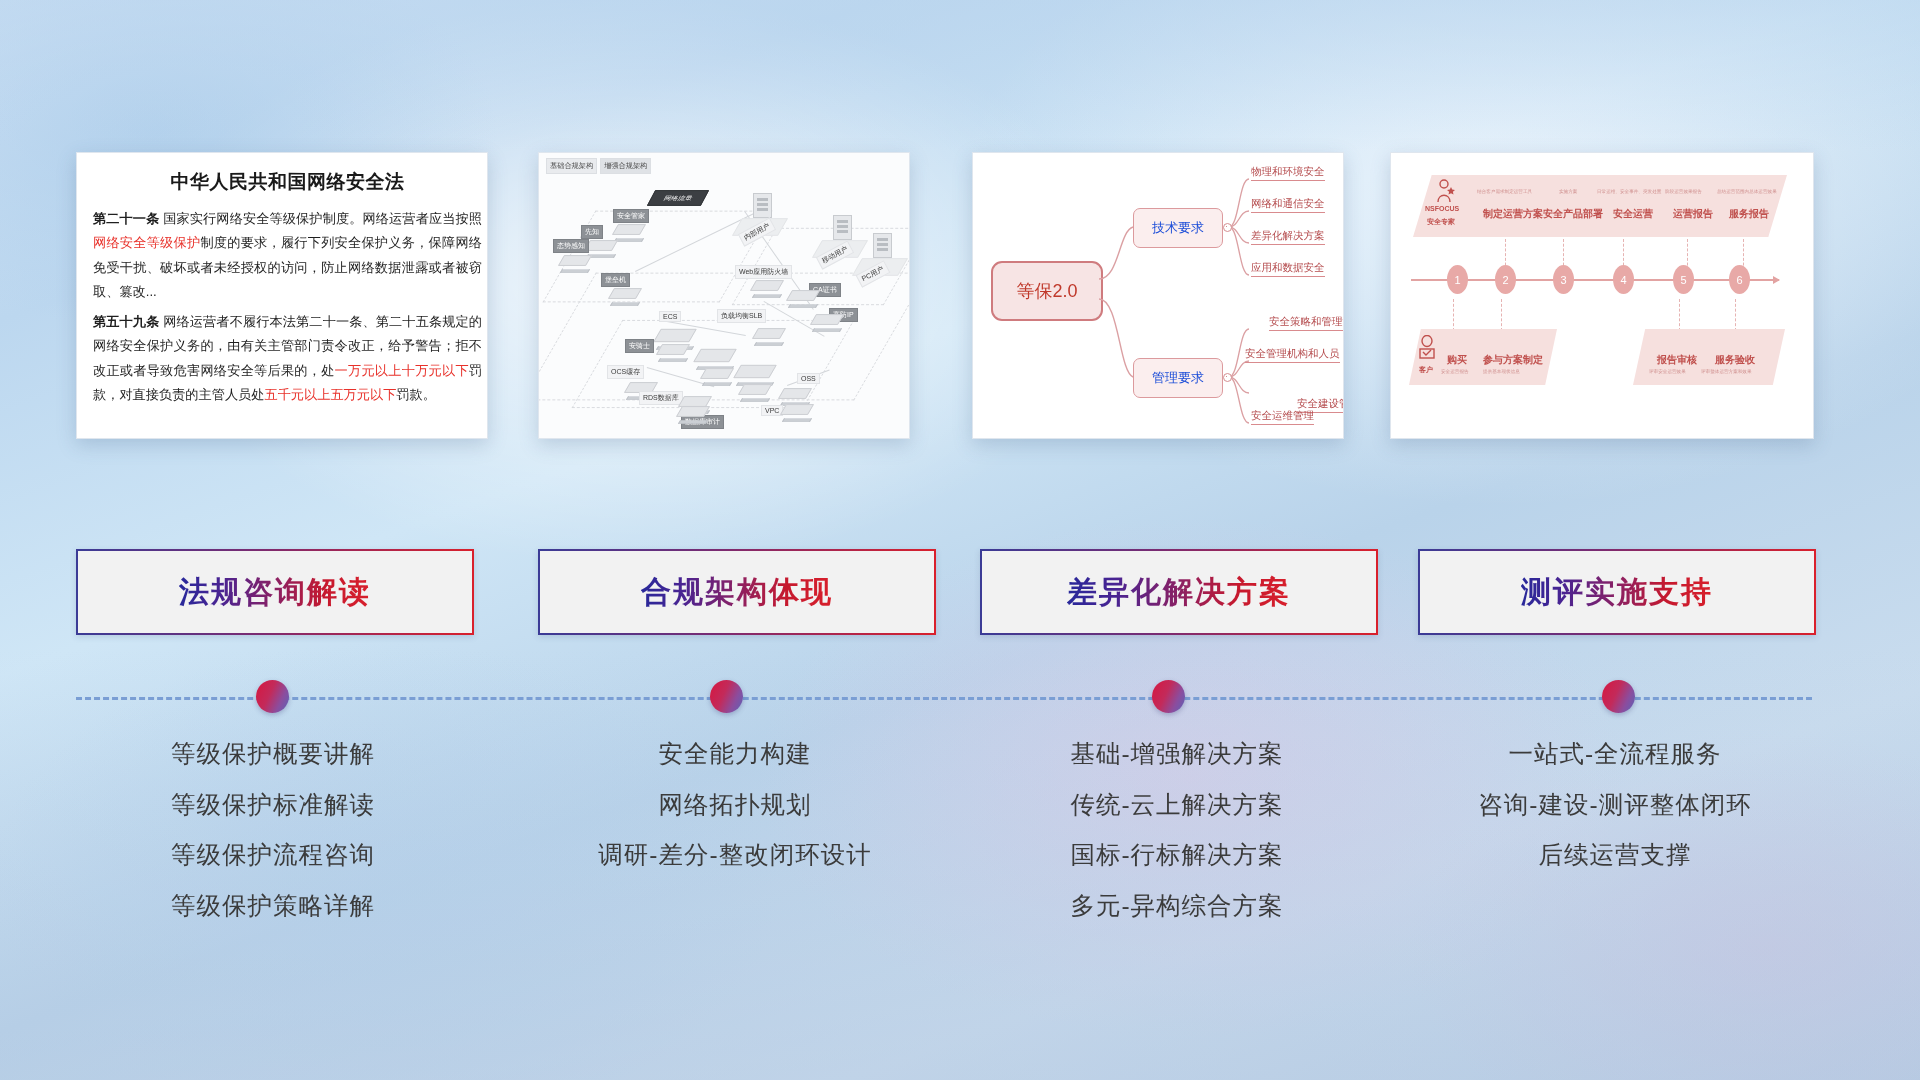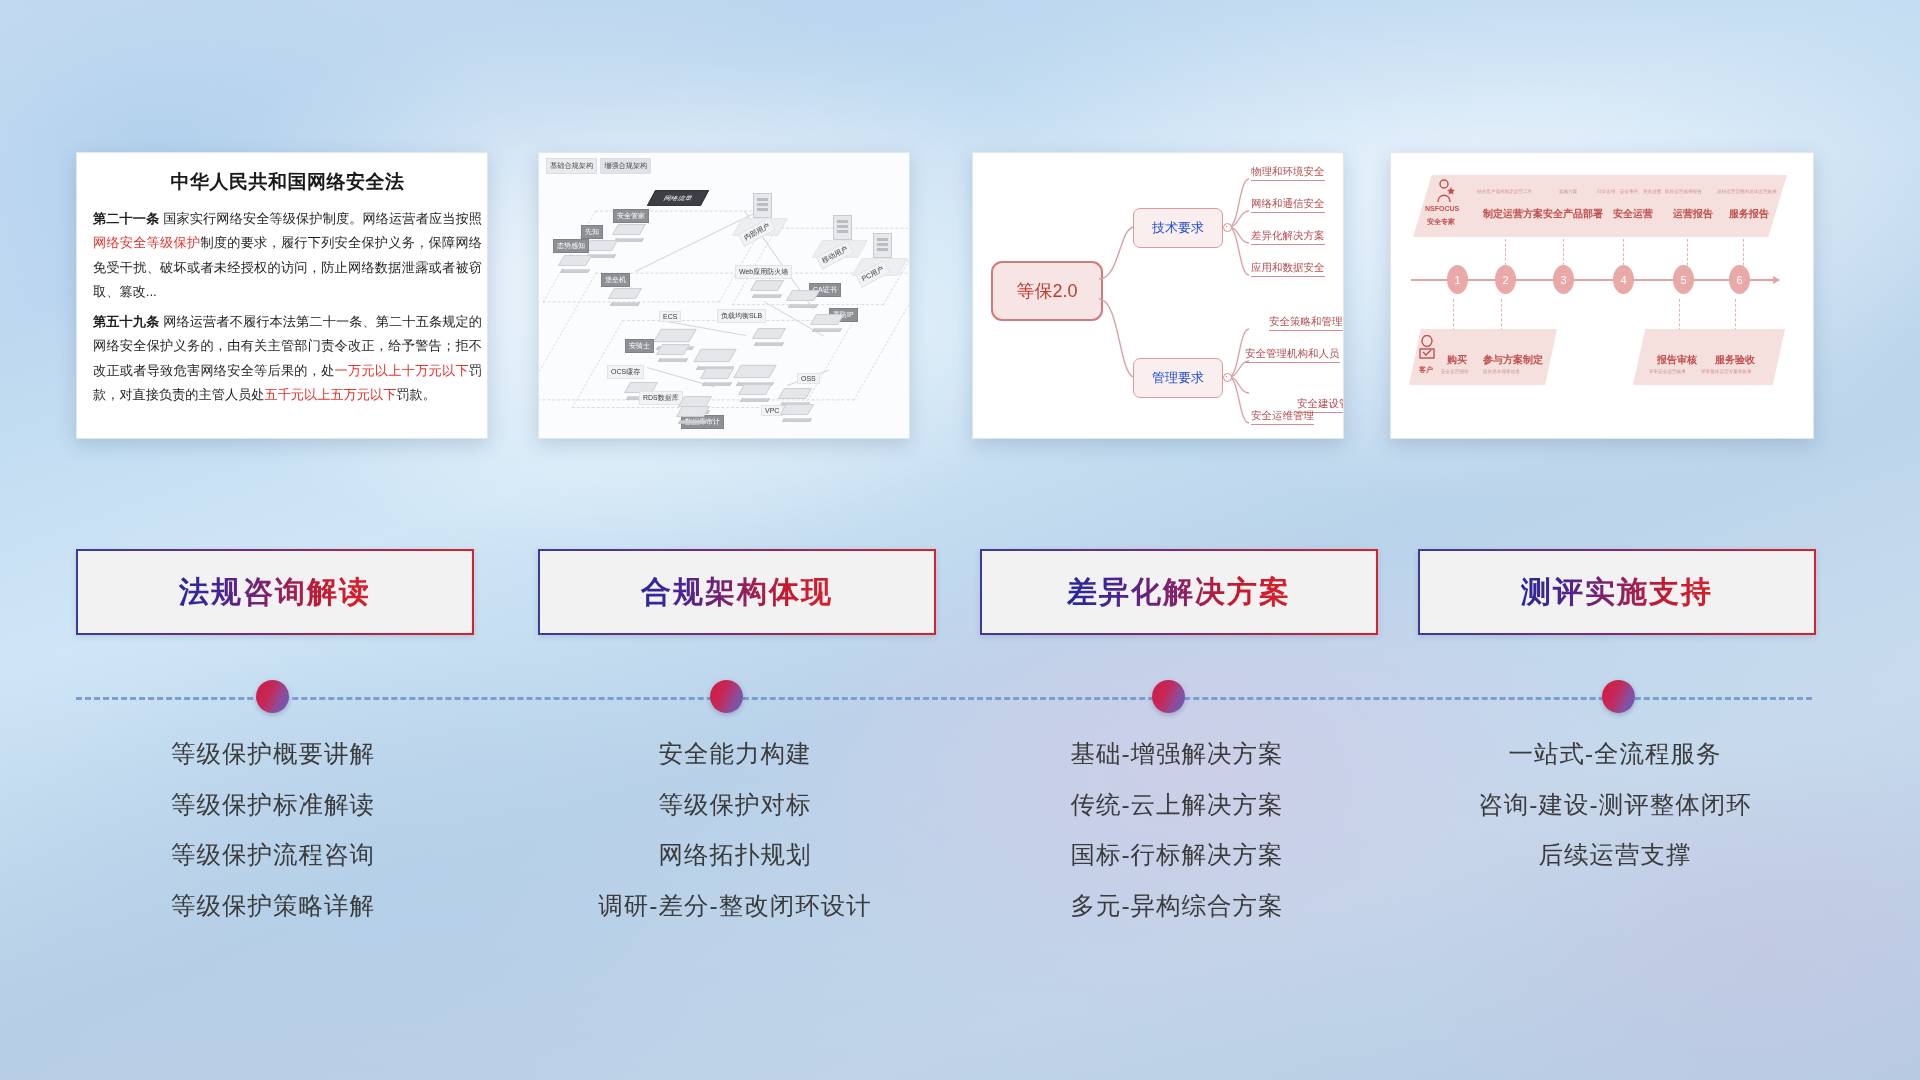--- a/index.html
+++ b/index.html
@@ -491,21 +491,20 @@
   <div class="tl-dot d4"></div>
 
   <div class="col k1">
     <div class="bullet">等级保护概要讲解</div>
     <div class="bullet">等级保护标准解读</div>
     <div class="bullet">等级保护流程咨询</div>
     <div class="bullet">等级保护策略详解</div>
   </div>
   <div class="col k2">
     <div class="bullet">安全能力构建</div>
-    <div class="bullet">等级保护对标</div>
     <div class="bullet">网络拓扑规划</div>
     <div class="bullet">调研-差分-整改闭环设计</div>
   </div>
   <div class="col k3">
     <div class="bullet">基础-增强解决方案</div>
     <div class="bullet">传统-云上解决方案</div>
     <div class="bullet">国标-行标解决方案</div>
     <div class="bullet">多元-异构综合方案</div>
   </div>
   <div class="col k4">

